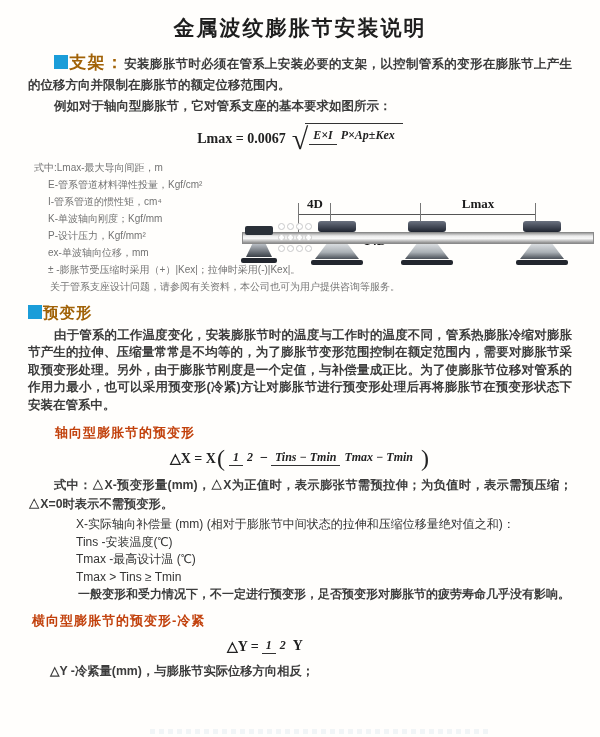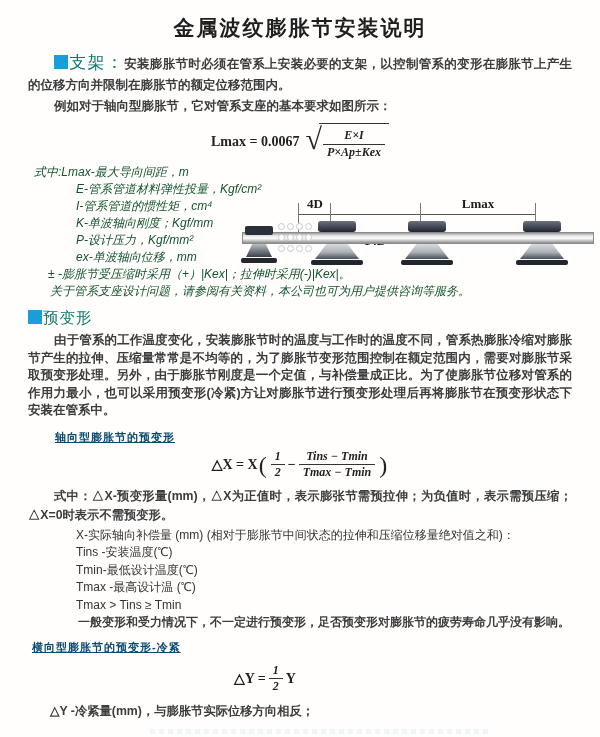--- a/index.html
+++ b/index.html
@@ -17,44 +17,44 @@
   }
   .para {
     margin:0 28px; font-size:12.5px; line-height:21px;
     font-weight:600; color:#3c3c3c; text-align:justify;
   }
   .p1 { margin-top:10px; text-indent:26px; }
   .marker {
     display:inline-block; width:14px; height:14px;
     background:#1b9dd9; vertical-align:-1px; margin-right:1px;
   }
-  .sec-head { color:#0f766e; font-size:17px; font-weight:normal; letter-spacing:1px; }
+  .sec-head { color:#a16207; font-size:17px; font-weight:bold; letter-spacing:1px; }
   .example { text-indent:26px; }
 
   
   .formula {
     display:flex; align-items:center; justify-content:center;
     font-family:"Liberation Serif", serif; font-weight:bold; color:#222;
     font-size:14px; width:fit-content; margin:6px auto 2px;
   }
-  .frac { display:inline-flex; flex-direction:column; text-align:center;
+  .frac { display:inline-flex; flex-direction:row; text-align:center;
           font-style:italic; font-size:12px; line-height:1.3; margin:0 3px; font-weight:600;}
   .frac .num { border-bottom:1px solid #333; padding:0 4px; }
   .frac .den { padding:0 4px; }
   .sqrt { display:inline-flex; align-items:flex-start; margin-left:6px; }
   .rad  { font-size:30px; font-weight:400; line-height:1.05; font-style:normal; margin-right:-3px; }
   .radicand { border-top:1.5px solid #333; padding:3px 4px 0; }
   .radicand .frac { margin:0; }
   .bigparen { font-size:24px; font-weight:400; line-height:1; margin:0 1px; }
   .f2 { margin-top:4px; }
   .f3 { transform:translateX(-35px); margin-top:8px; }
 
   
-  .varlist { margin-top:4px; font-size:12px; line-height:17px; font-weight:400; color:#14532d;font-style:italic; }
-  .varlist div { padding-left:76px; }
+  .varlist { margin-top:4px; font-size:10px; line-height:17px; font-weight:400; color:#737373; }
+  .varlist div { padding-left:48px; }
   .varlist .v-first { padding-left:34px; }
   .varlist .v-pm   { padding-left:48px; }
   .varlist .v-note { padding-left:50px; }
 
   
   .diagram { position:absolute; left:240px; top:196px; width:356px; height:98px; }
   .dim-line { position:absolute; left:58px; top:18px; width:237px; border-top:1px solid #555; }
   .tick { position:absolute; width:1px; background:#777; top:7px; height:32px; }
   .t1{left:58px;} .t2{left:90px;} .t3{left:180px;} .t4{left:295px;}
   .dlabel { position:absolute; top:0; transform:translateX(-50%);
@@ -80,21 +80,21 @@
   .a-clamp { width:28px; height:9px; background:#2a3038; border-radius:2px; }
   .a-gap { height:9px; }
   .a-saddle { width:26px; height:13px; clip-path:polygon(24% 0,76% 0,100% 100%,0 100%);
               background:linear-gradient(180deg,#b9bec4,#3a4048); }
   .a-base { width:36px; height:5px; background:#22262e; border-radius:2px; margin-top:1px; }
 
   
   .sec2 { margin:8px 0 3px 28px; }
   .sec2 .sec-head { font-size:15.5px; }
   .body2 { line-height:17.5px; font-size:12.5px; text-indent:26px; }
-  .subhead { color:#0c4a6e; font-weight:bold; font-size:11px; letter-spacing:1px;text-decoration:underline; }
+  .subhead { color:#c2410c; font-weight:bold; font-size:13px; letter-spacing:1px; }
   .sh1 { margin:10px 0 2px 55px; }
   .sh2 { margin:8px 0 0 32px; }
   .para3 { margin-top:6px; line-height:19px; text-indent:26px; font-size:12.3px; }
   .list2 { margin-top:2px; font-size:12px; line-height:17.5px; font-weight:400; color:#333; }
   .list2 div { padding-left:52px;margin-left:24px; }
   .list2 .l-last { font-weight:600; color:#3c3c3c; padding-left:54px; }
   .note { margin:8px 0 0 50px; font-size:12.3px; font-weight:600; color:#3c3c3c; }
   .faint-strip { position:absolute; left:150px; bottom:3px; width:340px; height:5px; opacity:.5;
     background:repeating-linear-gradient(90deg,#e3ecf1 0 5px,#fff 5px 9px); }
 </style>
@@ -202,21 +202,20 @@
     <span class="den">Tmax − Tmin</span>
   </span>
   <span class="bigparen">)</span>
 </div>
 
 <p class="para para3">式中：△X-预变形量(mm)，△X为正值时，表示膨张节需预拉伸；为负值时，表示需预压缩；△X=0时表示不需预变形。</p>
 
 <div class="list2">
   <div>X-实际轴向补偿量 (mm) (相对于膨胀节中间状态的拉伸和压缩位移量绝对值之和)：</div>
   <div>Tins -安装温度(℃)</div>
-  <div>Tmin-最低设计温度(℃)</div>
   <div>Tmax -最高设计温 (℃)</div>
   <div>Tmax &gt; Tins ≥ Tmin</div>
   <div class="l-last">一般变形和受力情况下，不一定进行预变形，足否预变形对膨胀节的疲劳寿命几乎没有影响。</div>
 </div>
 
 <div class="subhead sh2">横向型膨胀节的预变形-冷紧</div>
 
 <div class="formula f3">
   <span>△Y =</span>
   <span class="frac">

